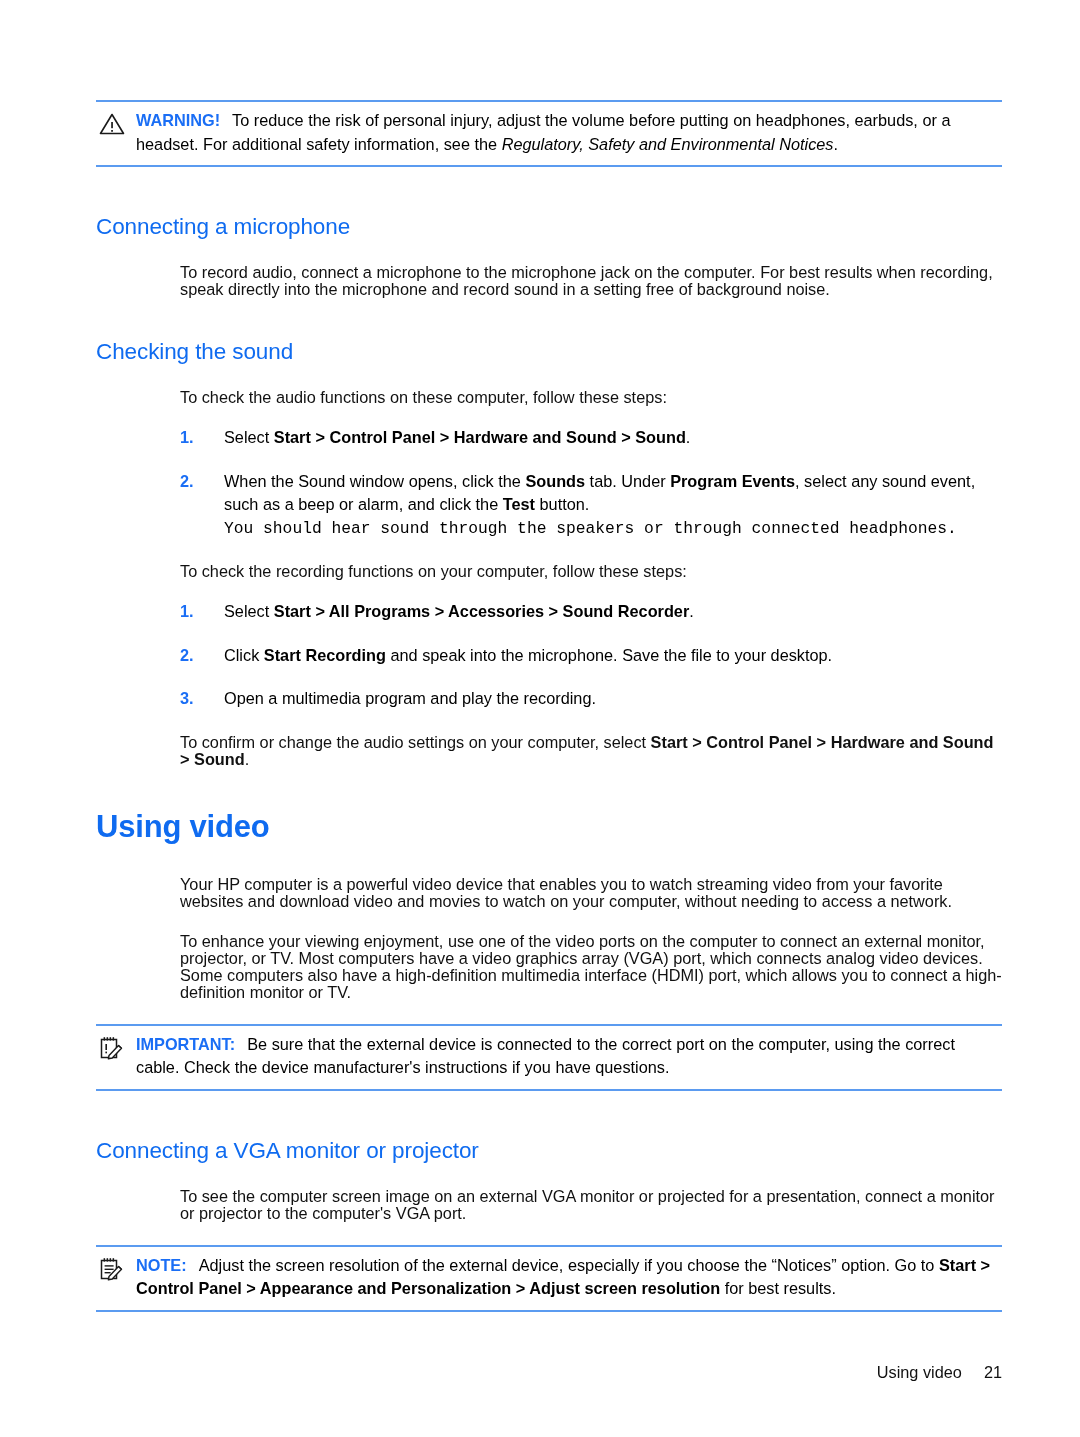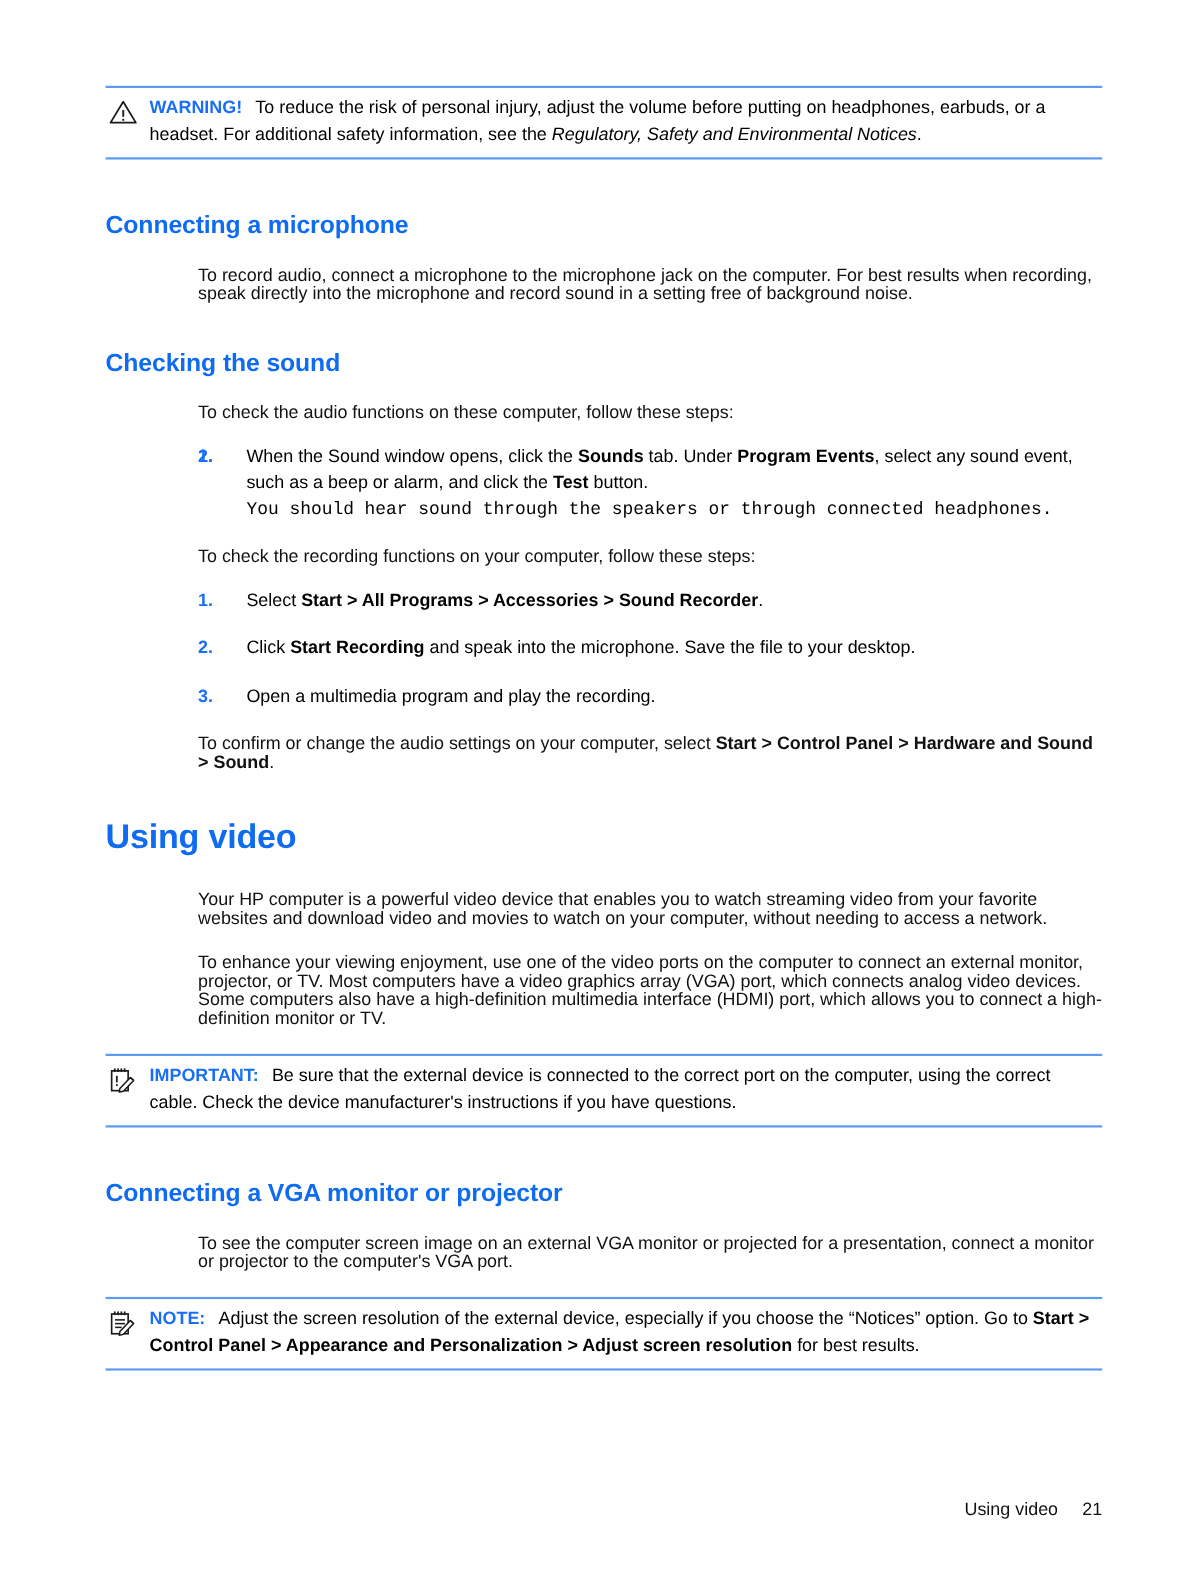--- a/index.html
+++ b/index.html
@@ -22,37 +22,37 @@
     height: 1437px;
     box-sizing: border-box;
     padding: 0;
     overflow: hidden;
   }
 
   
   .content {
     position: absolute;
     left: 96px;
-    top: 78px;
+    top: 100px;
     width: 906px;
   }
 
   
   h1.h-major {
     font-size: 31px;
     line-height: 38px;
     font-weight: bold;
     color: #0f6bf0;
     margin: 0;
     letter-spacing: -0.2px;
   }
   h2.h-sub {
     font-size: 22.5px;
     line-height: 28px;
-    font-weight: bold;
+    font-weight: normal;
     color: #0f6bf0;
     margin: 0;
     letter-spacing: -0.1px;
   }
 
   .sp-h-major { height: 46px; }
 
   
   .body-indent {
     margin-left: 84px;
@@ -167,20 +167,21 @@
 
     <h2 class="h-sub">Checking the sound</h2>
     <div class="gap-md"></div>
 
     <div class="body-indent">
       <p class="para">To check the audio functions on these computer, follow these steps:</p>
 
       <ol class="steps">
         <li>
           <span class="num">1.</span>
+          <span><span>Select </span><b>Start &gt; Control Panel &gt; Hardware and Sound &gt; Sound</b><span>.</span></span>
         </li>
         <li>
           <span class="num">2.</span>
           <span><span>When the Sound window opens, click the </span><b>Sounds</b><span> tab. Under </span><b>Program Events</b><span>, select any sound event, such as a beep or alarm, and click the </span><b>Test</b><span> button.</span></span>
           <span class="sub">You should hear sound through the speakers or through connected headphones.</span>
         </li>
       </ol>
 
       <div class="gap-md"></div>
 

